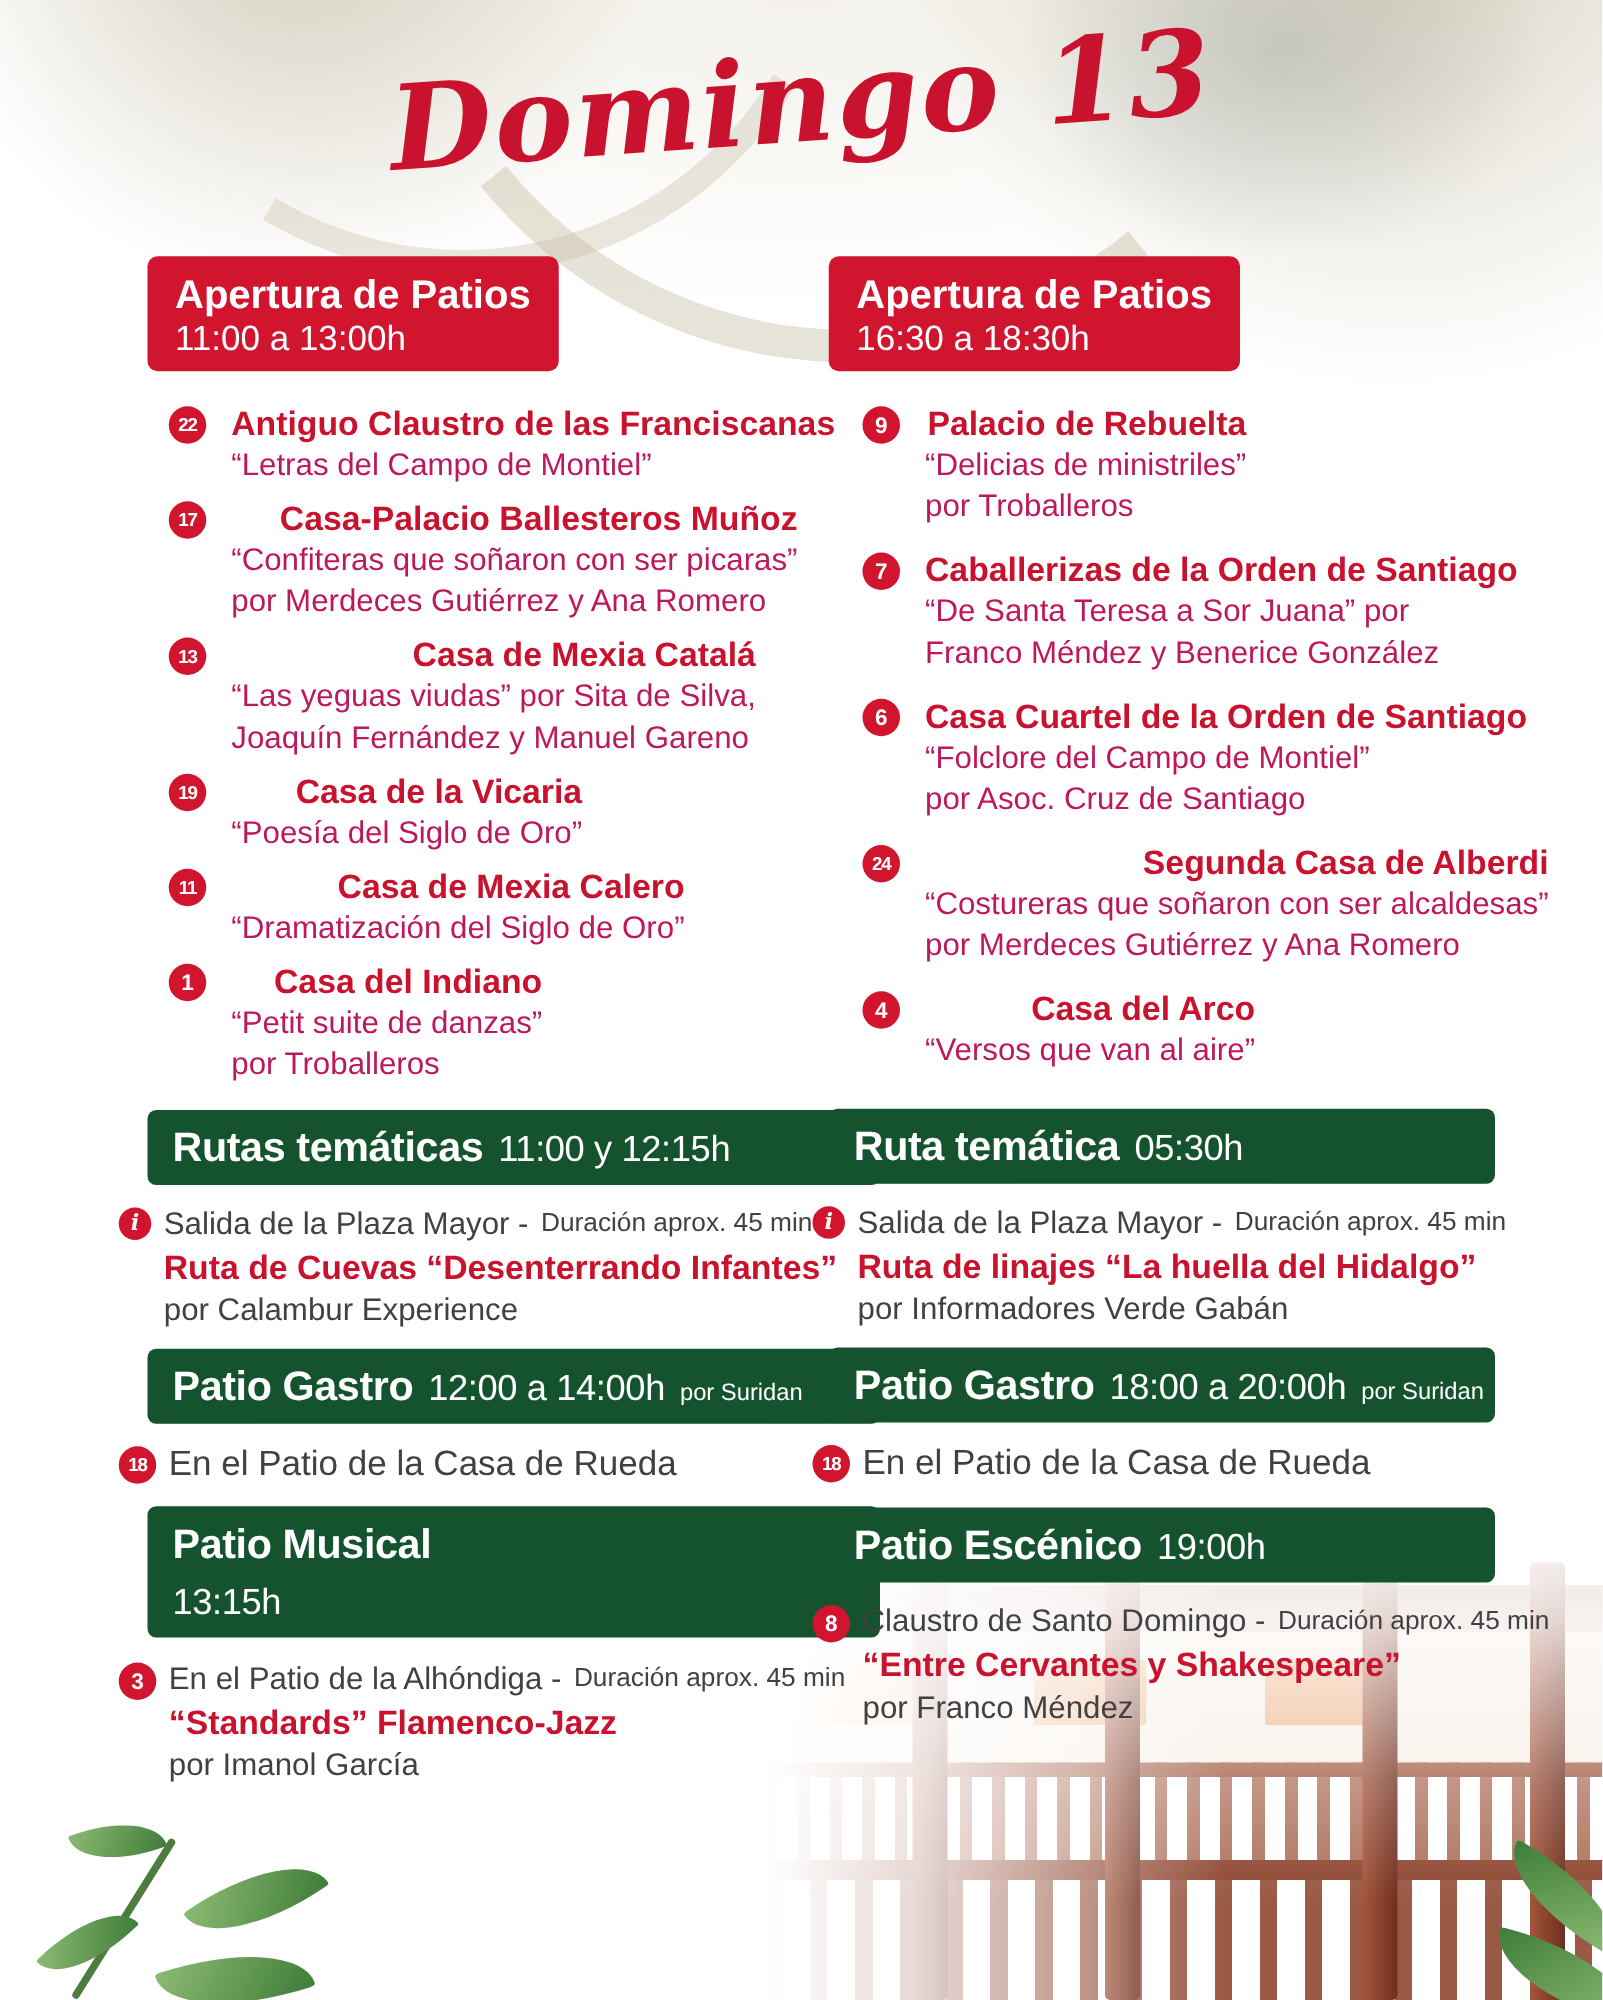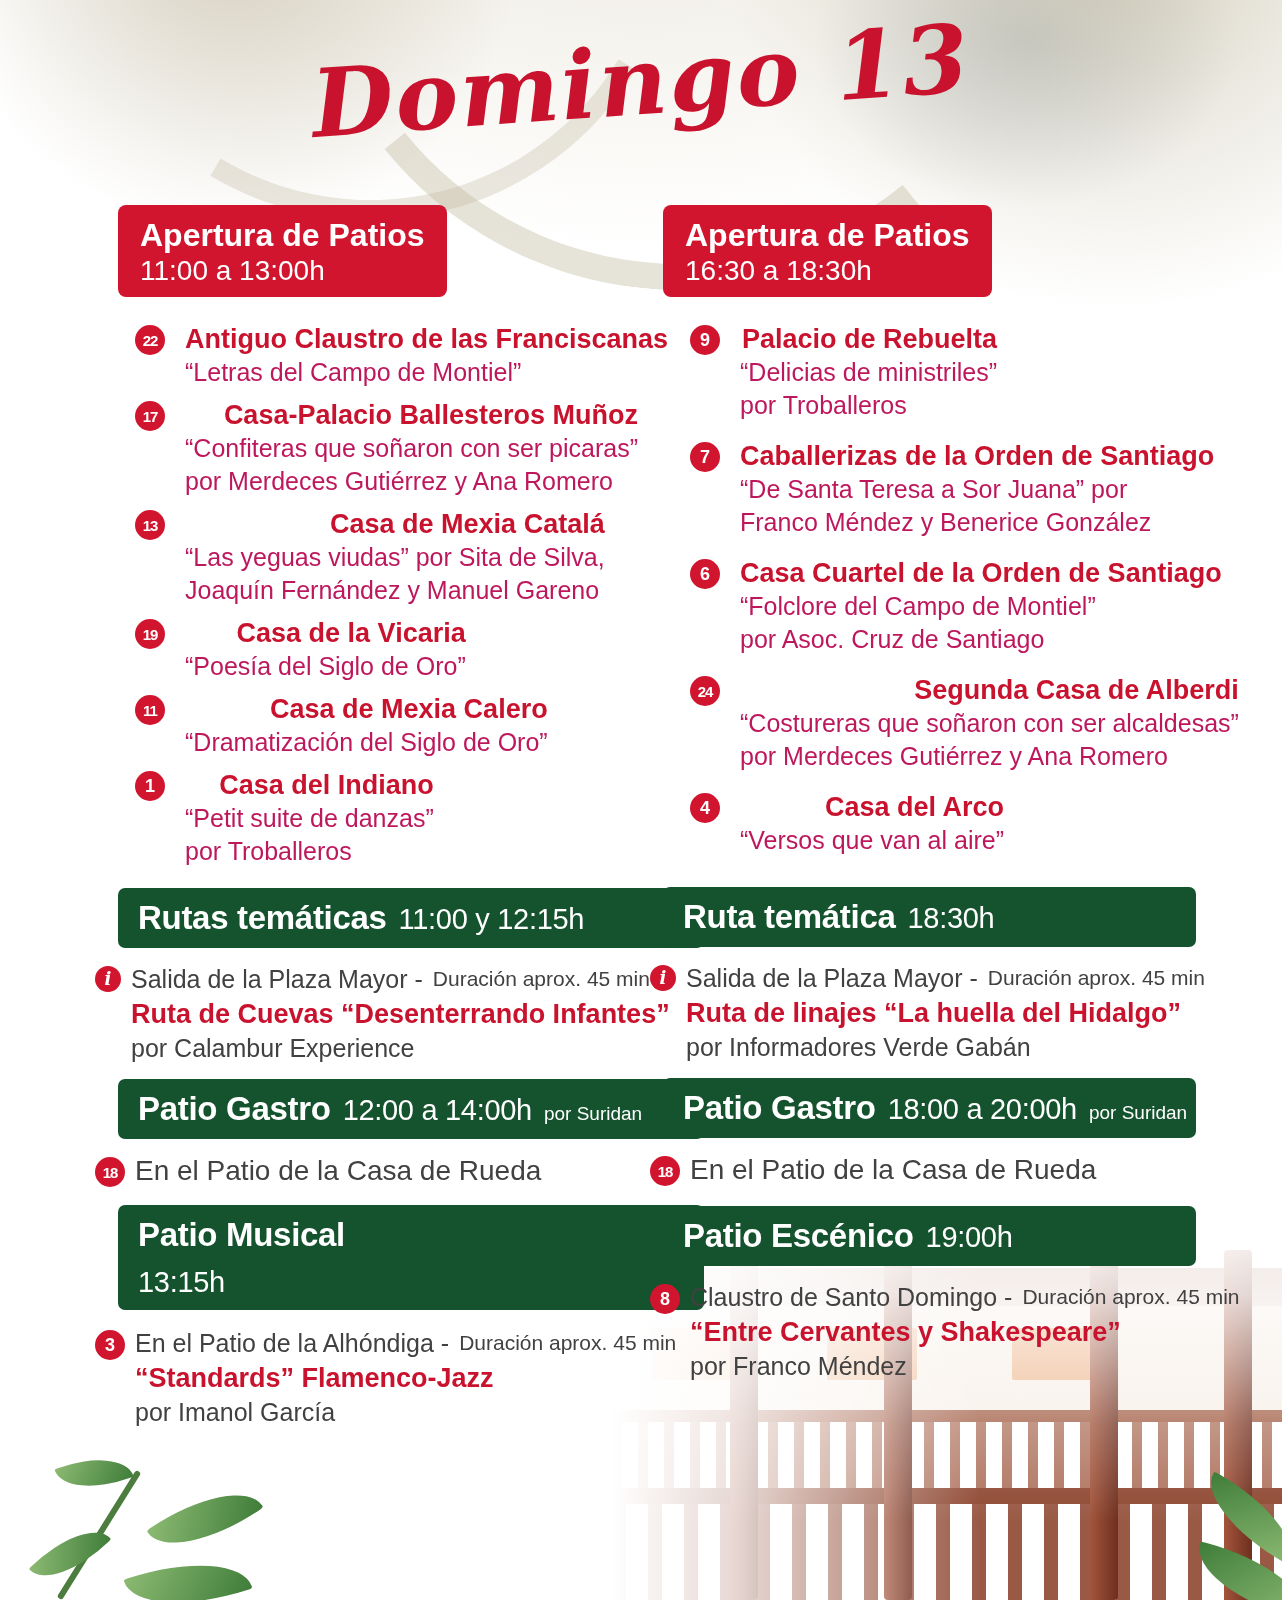--- a/index.html
+++ b/index.html
@@ -325,21 +325,21 @@
     <div class="event-item">
       <div class="badge one-digit">4</div>
       <div class="event-body">
         <div class="venue-name">Casa del Arco</div>
         <div class="venue-line">“Versos que van al aire”</div>
       </div>
     </div>
 
     <div class="band mt-band-r1">
       <span class="band-title">Ruta temática</span>
-      <span class="band-time">18:30h</span>
+      <span class="band-time">05:30h</span>
     </div>
     <div class="info-row">
       <span class="info-icon">i</span>
       <span class="info-text">Salida de la Plaza Mayor -</span>
       <span class="info-small" style="line-height:34px;">Duración aprox. 45 min</span>
     </div>
     <div class="highlight">Ruta de linajes “La huella del Hidalgo”</div>
     <div class="byline">por Informadores Verde Gabán</div>
 
     <div class="band mt-band-r2">

